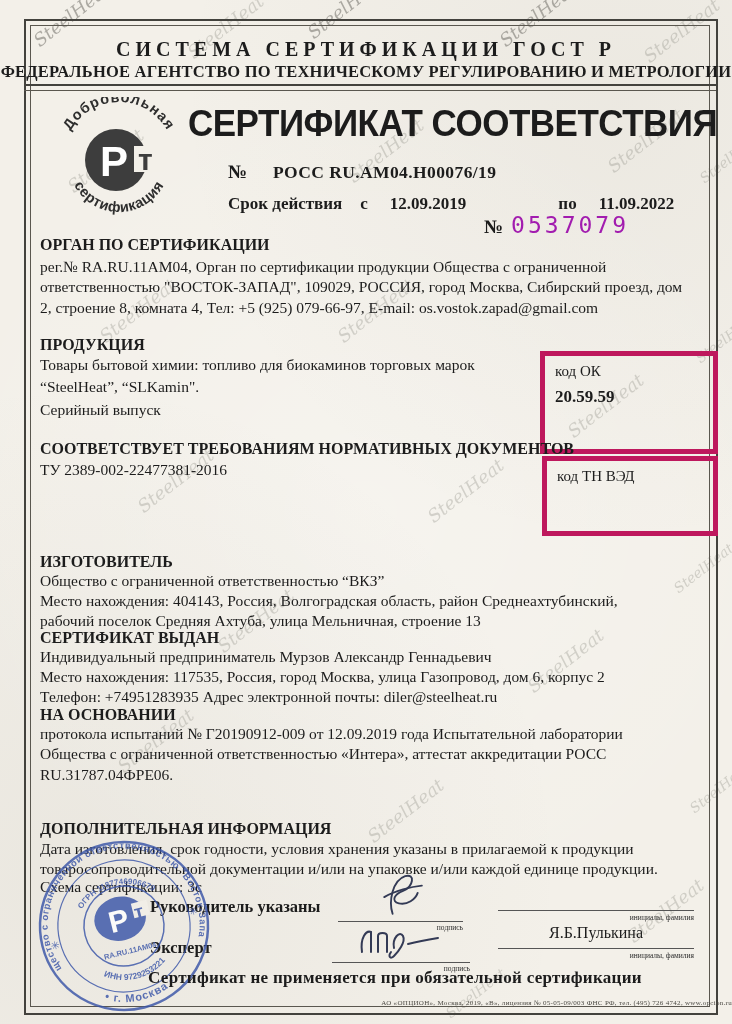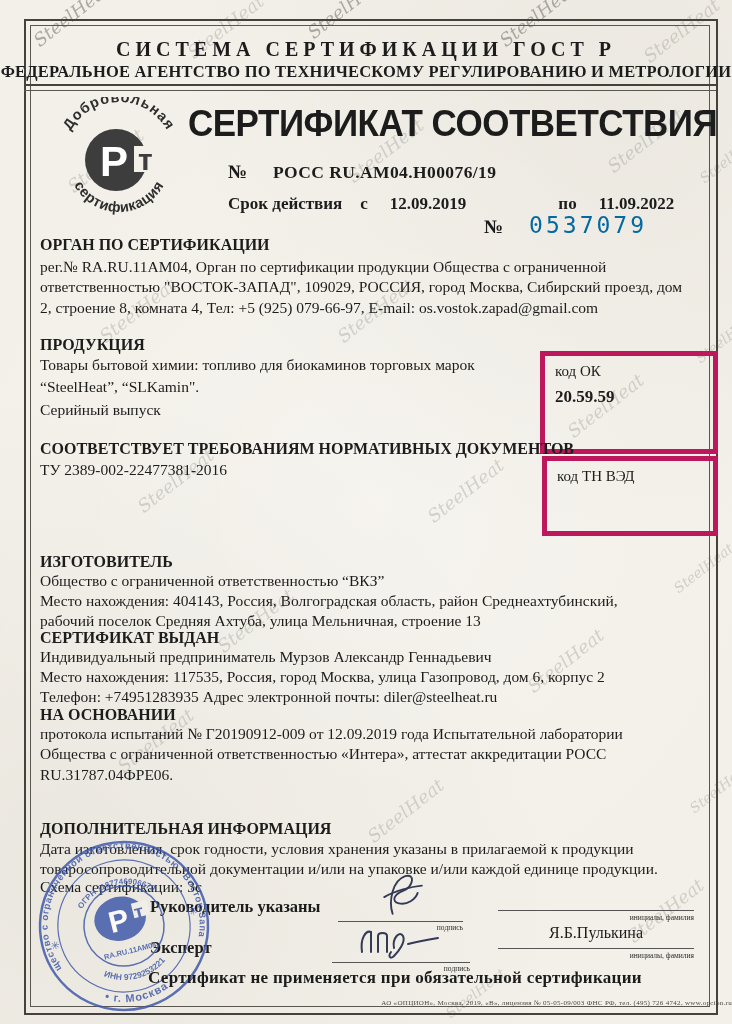--- a/index.html
+++ b/index.html
@@ -29,21 +29,21 @@
     font-weight:bold;font-size:35px;letter-spacing:-.5px;transform:scaleY(1.08);white-space:nowrap;}
   .row-number{left:228px;top:161px;display:flex;align-items:baseline;}
   .lbl-no{font-size:19px;font-weight:bold;}
   .cert-number{font-size:17.5px;font-weight:bold;margin-left:26px;letter-spacing:.4px;}
   .row-validity{left:228px;top:194px;display:flex;align-items:baseline;font-weight:bold;font-size:17px;}
   .row-validity .vf-label{margin-left:18px;}
   .row-validity .vf{margin-left:22px;}
   .row-validity .vt-label{margin-left:92px;}
   .row-validity .vt{margin-left:22px;}
   .row-form-number{left:484px;top:212px;display:flex;align-items:baseline;}
-  .form-number{margin-left:26px;font-family:"DejaVu Sans Mono",monospace;font-size:23px;letter-spacing:3px;color:#0369a1;}
+  .form-number{margin-left:8px;font-family:"DejaVu Sans Mono",monospace;font-size:23px;letter-spacing:3px;color:#a21caf;}
   
   .sec-title{font-weight:bold;font-size:16px;left:40px;white-space:nowrap;}
   .body-text{font-size:15.5px;line-height:1.32;left:40px;}
   .line{font-size:15.5px;left:40px;white-space:nowrap;}
   .code-box{border:5px solid #be185d;}
   .code-box .cb-label{position:absolute;left:10px;top:7px;font-size:15px;}
   .code-box .cb-value{position:absolute;left:10px;top:31px;font-size:17px;font-weight:bold;}
   
   .role{left:150px;font-weight:bold;font-size:16.5px;white-space:nowrap;}
   .small-cap{font-size:7.5px;text-align:right;color:#2a2a2a;}

